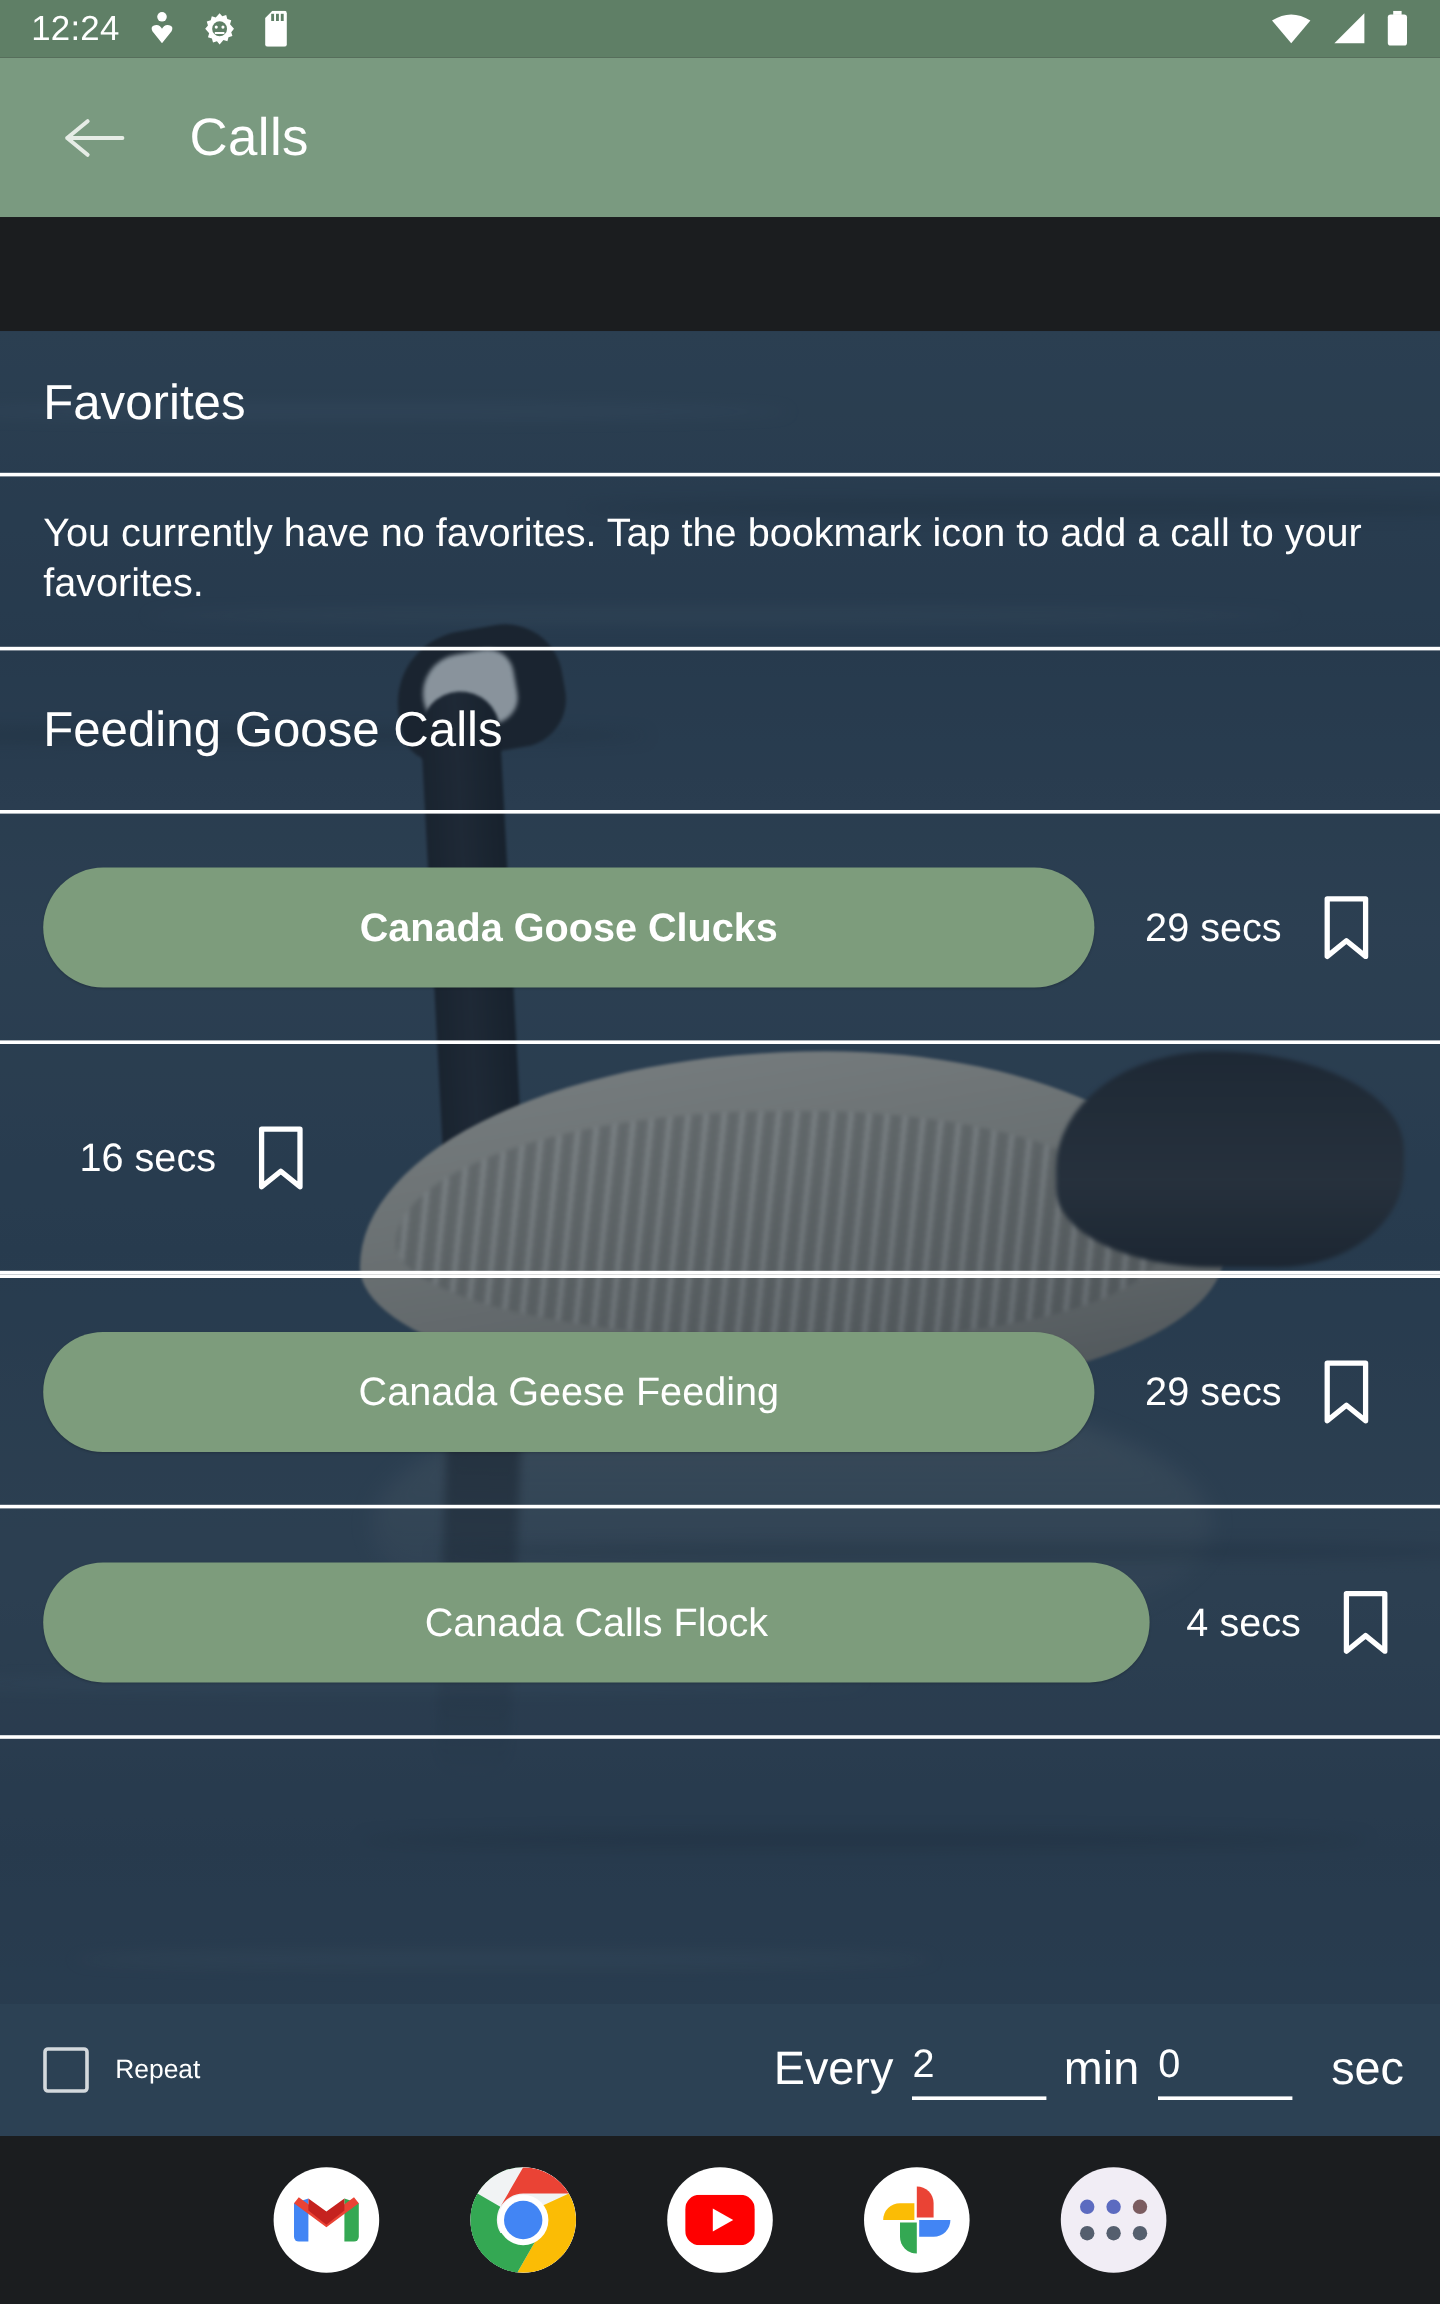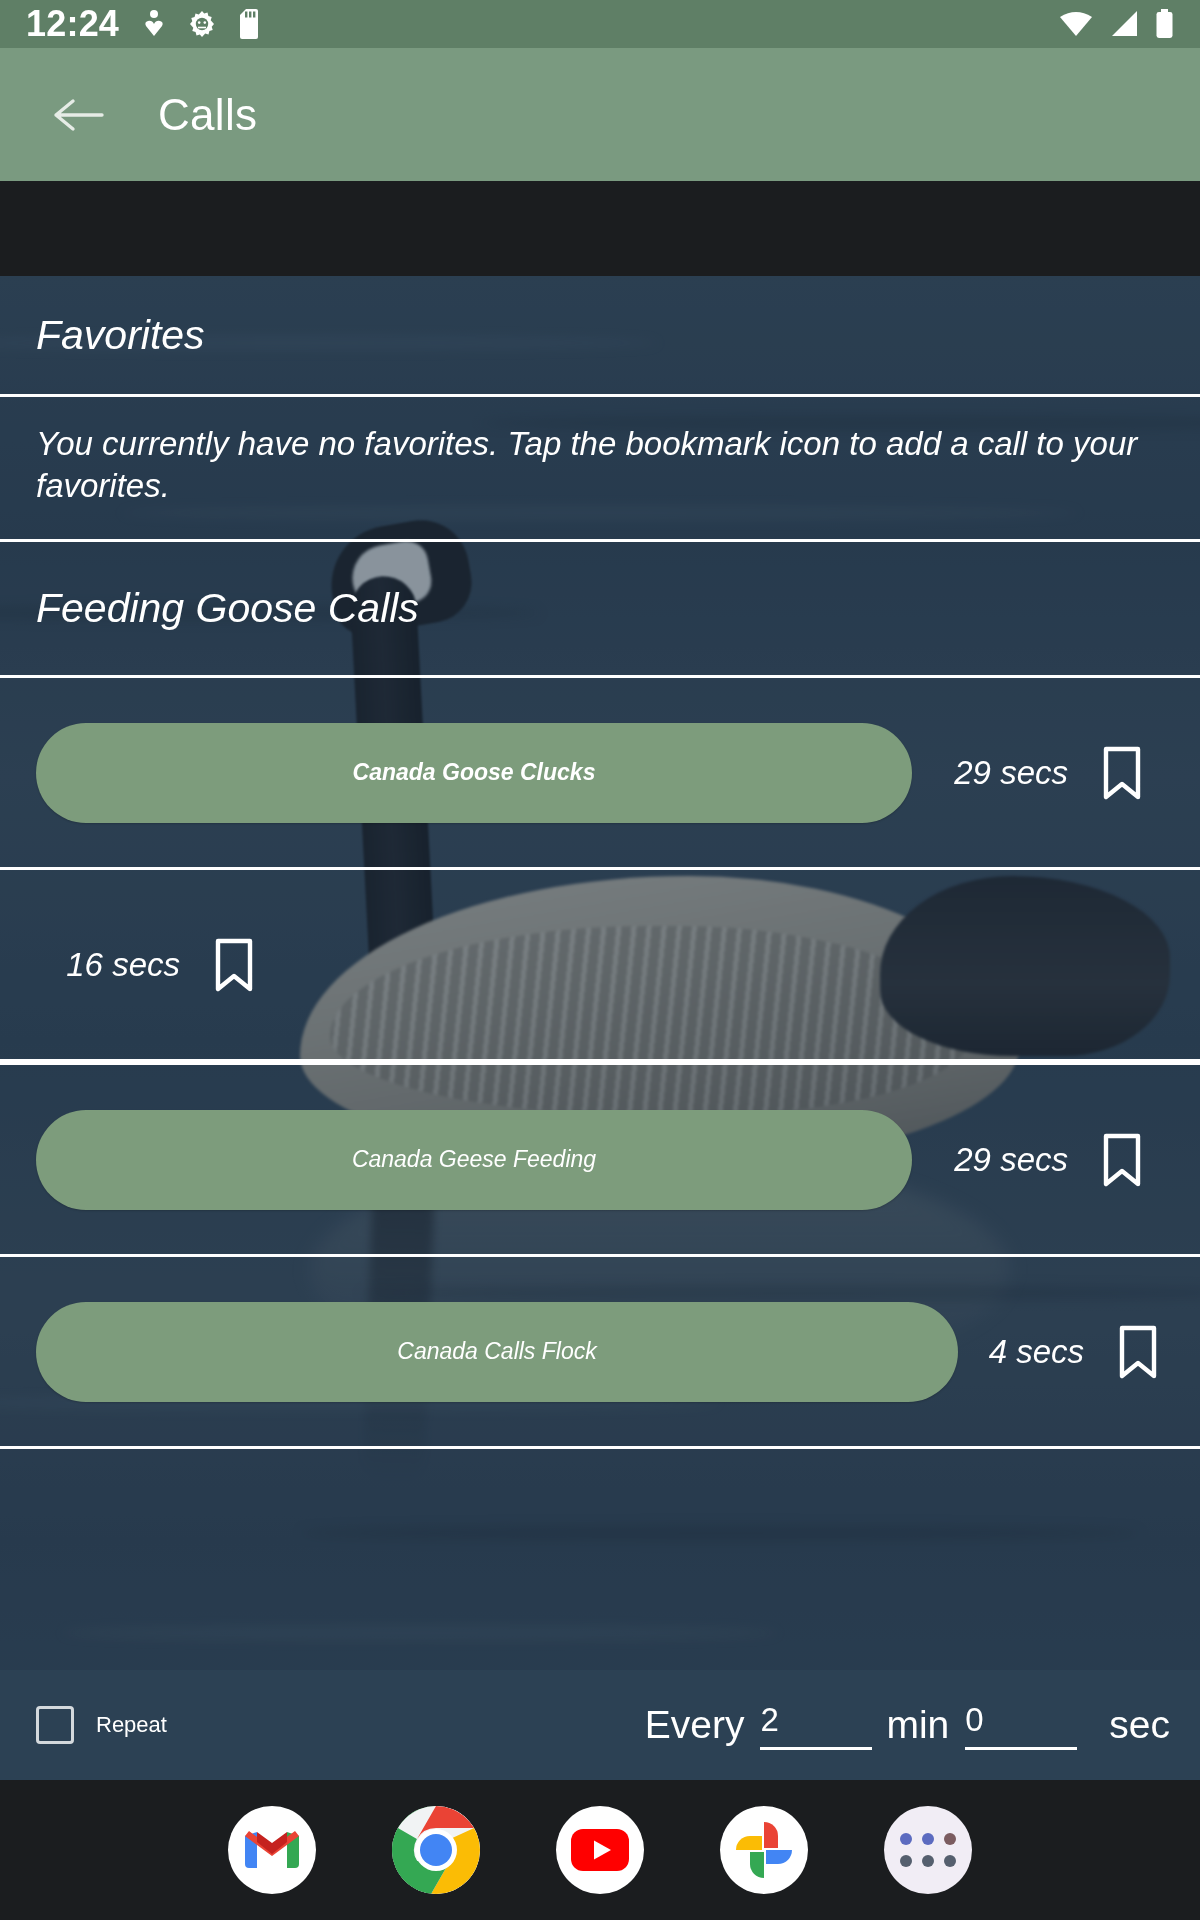--- a/index.html
+++ b/index.html
@@ -12,21 +12,21 @@
   .phone { position:relative; width:1200px; height:1920px; overflow:hidden; }
 
   
   .statusbar {
     position:absolute; top:0; left:0; width:1200px; height:48px;
     background:#5f7f66;
     display:flex; align-items:center;
     padding:0 26px;
     color:#ffffff;
   }
-  .sb-time { font-size:36px; letter-spacing:.2px;font-weight:bold; }
+  .sb-time { font-size:29px; letter-spacing:.2px; }
   .sb-left-icons { display:flex; align-items:center; gap:22px; margin-left:24px; }
   .sb-spacer { flex:1; }
   .sb-right-icons { display:flex; align-items:center; gap:16px; }
   .ico { display:block; }
 
   
   .appbar {
     position:absolute; top:48px; left:0; width:1200px; height:133px;
     background:#7a9a80;
     display:flex; align-items:center;
@@ -109,21 +109,21 @@
     border-radius:50%; filter:blur(9px);
   }
   .reflection-neck {
     position:absolute; left:368px; top:880px; width:62px; height:330px;
     background:linear-gradient(180deg,rgba(20,26,34,.75),rgba(46,68,87,0));
     border-radius:30px; filter:blur(4px); transform:rotate(2deg);
   }
   .tint { position:absolute; inset:0; background:rgba(34,52,70,.46); }
 
   
-  .list { position:relative; z-index:3;font-style:italic; }
+  .list { position:relative; z-index:3; }
   .divider { height:3px; background:#ffffff; width:100%; }
 
   .section-hdr {
     display:flex; align-items:center;
     height:118px; padding-left:36px;
   }
   .section-hdr span { color:#ffffff; font-size:41px; font-weight:400; }
   .section-hdr.goose { height:133px; }
 
   .empty-msg {
@@ -135,21 +135,21 @@
     position:relative;
     height:189px;
     display:flex; align-items:center;
     padding:0 28px 0 36px;
   }
   .pill {
     height:100px;
     background:#7d9c7c;
     border-radius:50px;
     display:flex; align-items:center; justify-content:center;
-    color:#ffffff; font-size:23px;
+    color:#ffffff; font-size:33px;
     cursor:pointer;
     box-shadow:0 1px 2px rgba(0,0,0,.18);
   }
   .pill.sel { font-weight:700; }
   .dur {
     color:#ffffff; font-size:33px;
     text-align:right;
     white-space:nowrap;
     margin-left:26px;
   }

